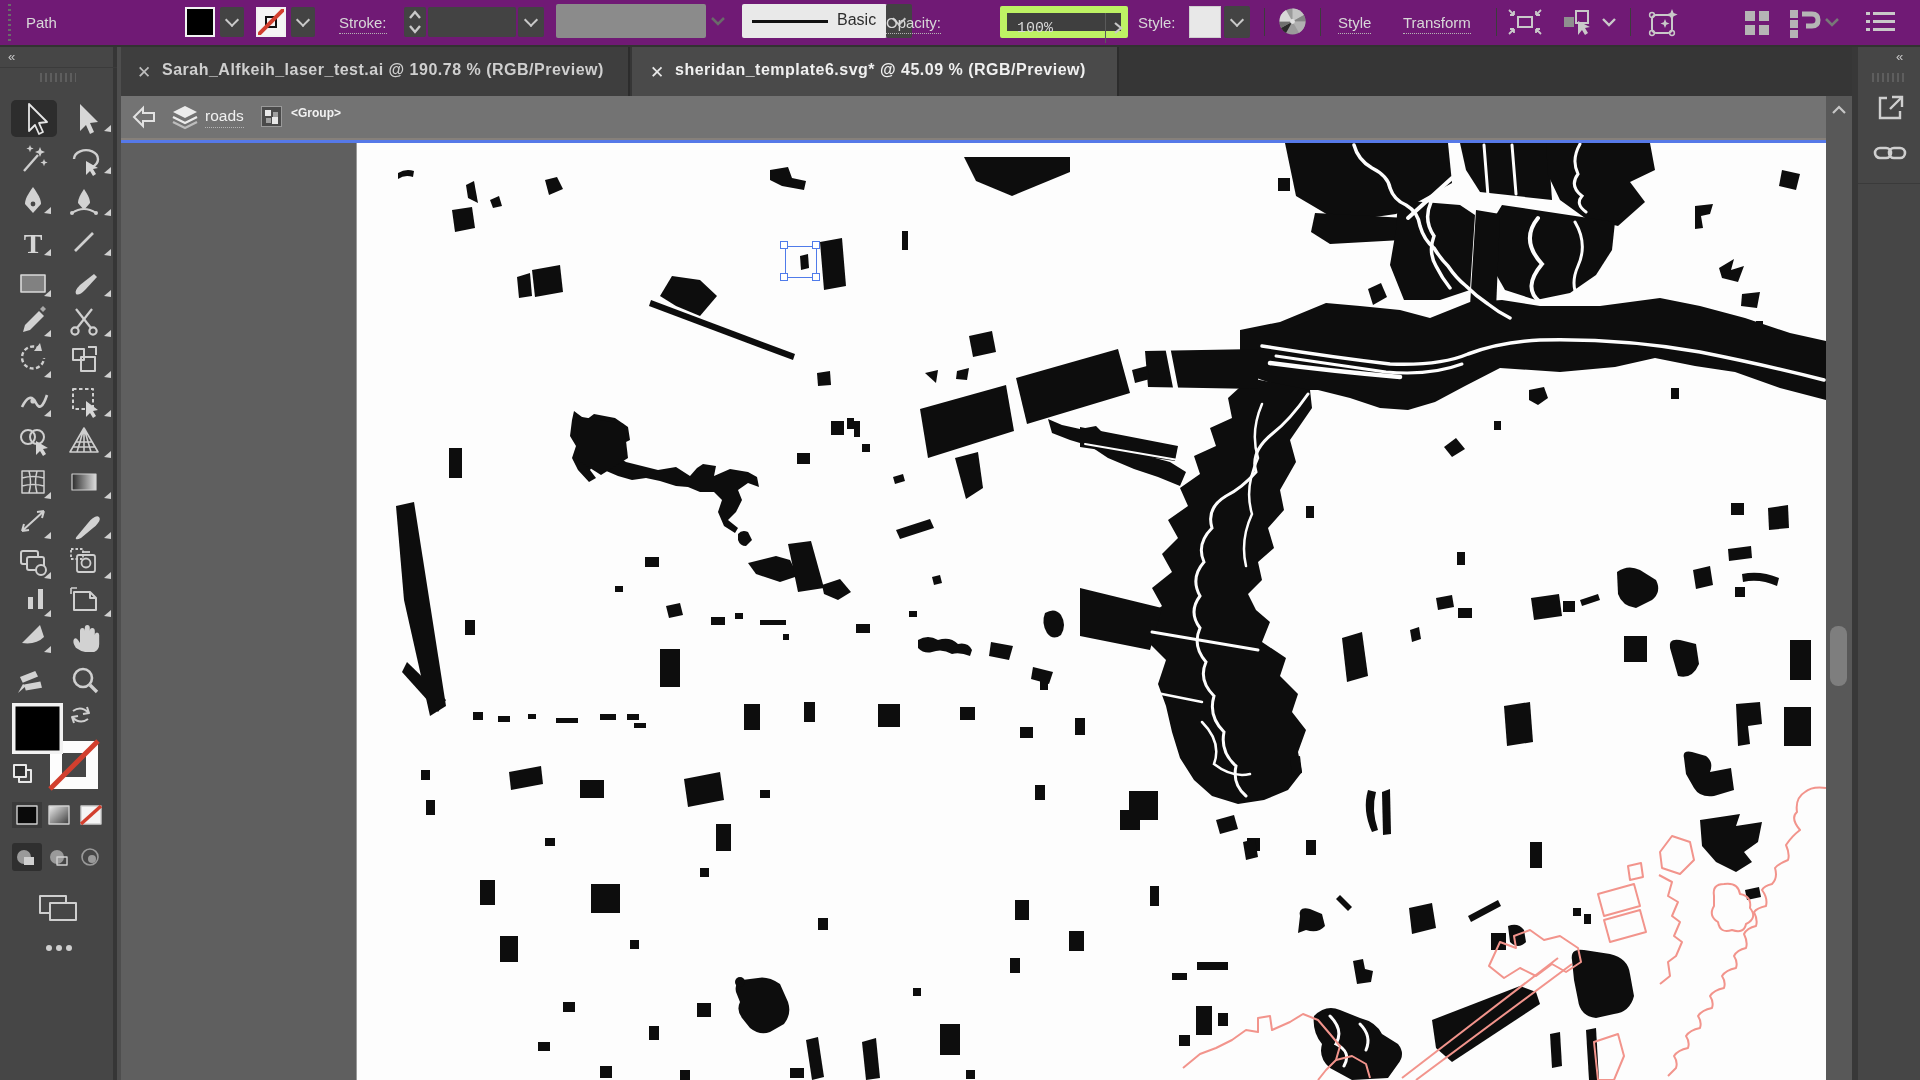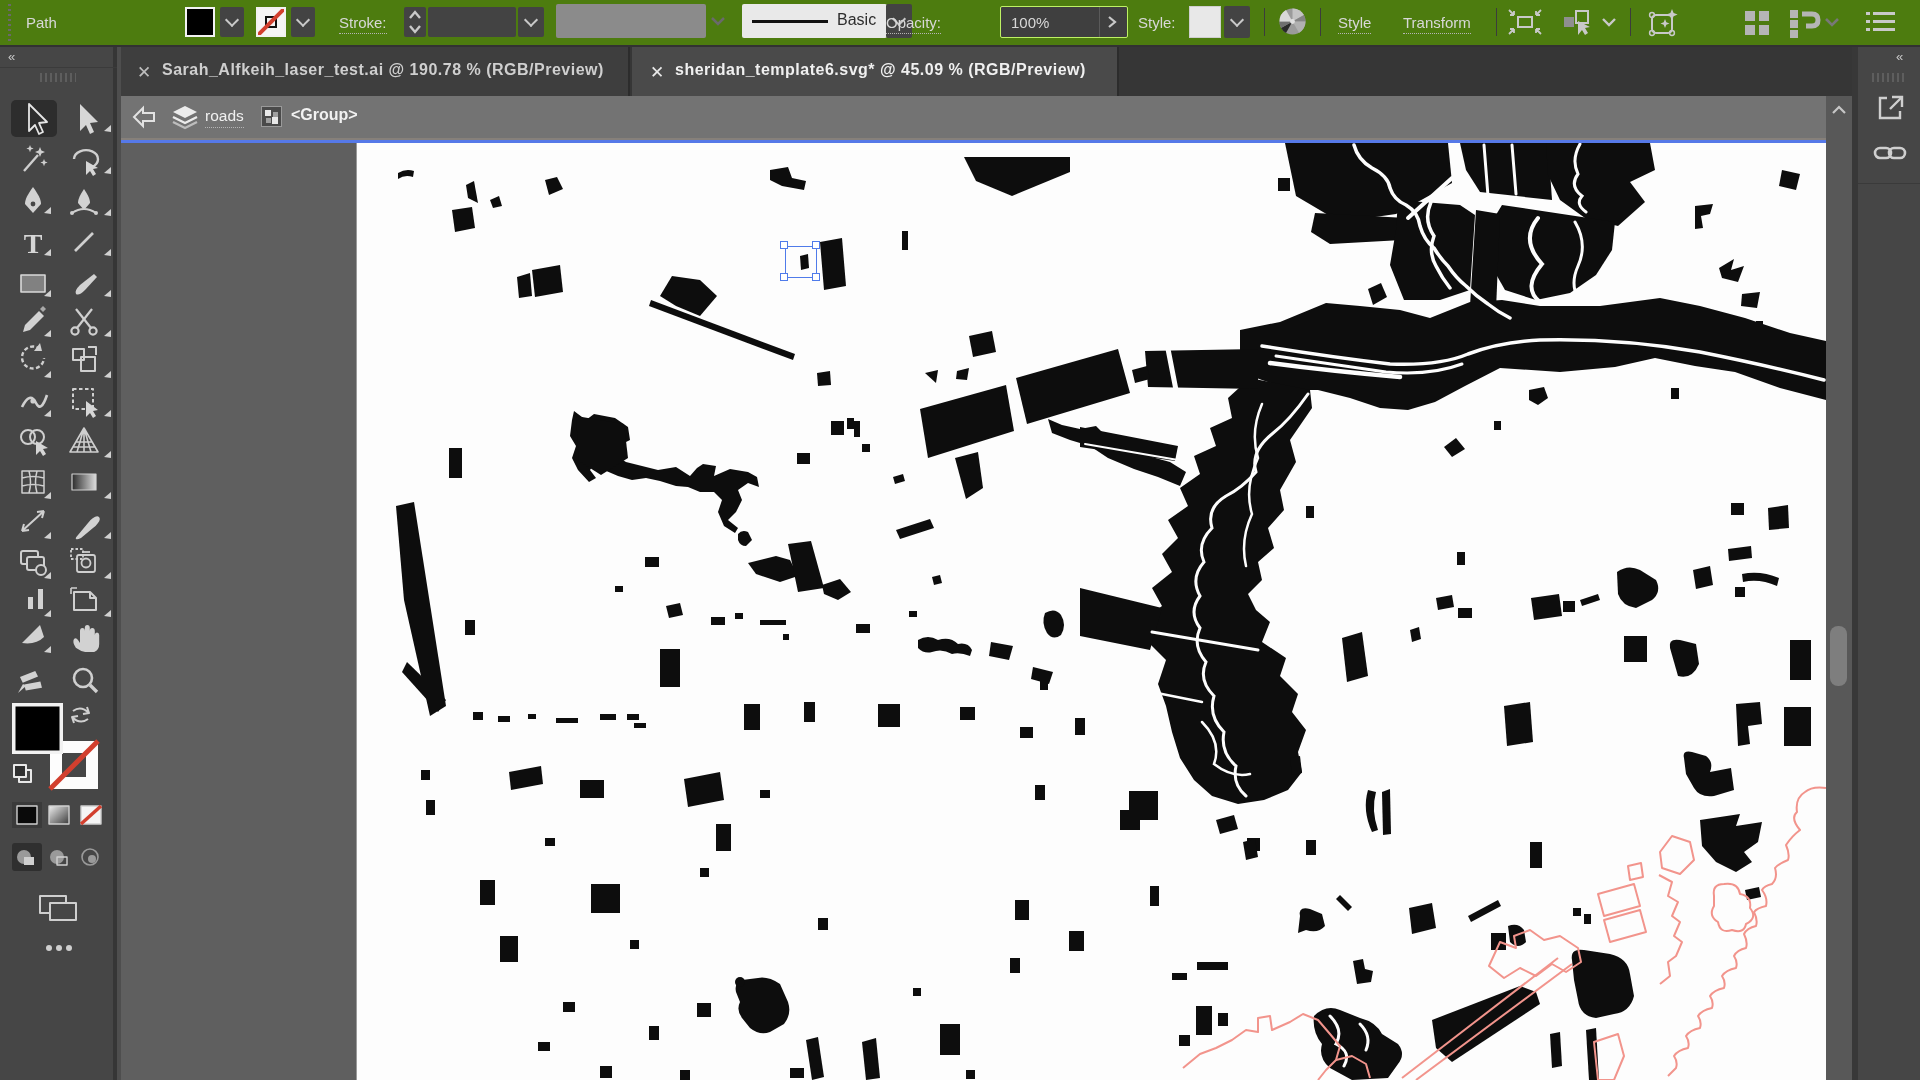--- a/index.html
+++ b/index.html
@@ -1,19 +1,19 @@
 <!DOCTYPE html>
 <html><head>
 <meta charset="utf-8">
 <style>
   * { margin:0; padding:0; box-sizing:border-box; }
   html,body { width:1920px; height:1080px; overflow:hidden; background:#4e4e4e;
     font-family:"Liberation Sans", sans-serif; }
   .abs { position:absolute; }
-  #topbar { position:absolute; left:0; top:0; width:1920px; height:47px; background:#4d7c0f; border-bottom:2px solid #323232; }
+  #topbar { position:absolute; left:0; top:0; width:1920px; height:47px; background:#701a75; border-bottom:2px solid #323232; }
   .tblabel { position:absolute; top:14px; color:#d8d8d8; font-size:15px; }
   .dotul { border-bottom:1px dotted #b5b5b5; padding-bottom:2px; }
   .well { position:absolute; background:#434343; border-radius:2px; }
   .chevbtn { position:absolute; background:#434343; border-radius:2px; }
   .chev::after { content:""; position:absolute; left:50%; top:50%; width:8px; height:8px;
      border-right:2.5px solid #c9c9c9; border-bottom:2.5px solid #c9c9c9;
      transform:translate(-50%,-70%) rotate(45deg); }
   #toolbar { position:absolute; left:0; top:47px; width:117px; height:1033px; background:#464646; border-right:4px solid #363636; }
   #tabstrip { position:absolute; left:121px; top:47px; width:1731px; height:49px; background:#363636; }
   .tab { position:absolute; top:0; height:49px; }
@@ -62,21 +62,21 @@
         <path d="M2,2 L8,8 L14,2" fill="none" stroke="#6a6a6a" stroke-width="2.5"></path>
       </svg>
   </div>
 
   <div class="abs" style="left:742px;top:4px;width:145px;height:34px;background:#e9e9e9;border-radius:2px;">
     <div class="abs" style="left:10px;top:16px;width:76px;height:3px;background:#111;"></div>
     <span class="abs" style="left:95px;top:7px;color:#2d2d2d;font-size:16px;">Basic</span>
   </div>
   <div class="chevbtn chev" style="left:886px;top:4px;width:26px;height:34px;"></div>
   <span class="tblabel dotul" style="left:886px;text-align:center;">Opacity:</span>
-  <div class="well" style="left:1000px;top:6px;width:128px;height:32px;border:1px solid #bef264;background:#3f3f3f;">
+  <div class="well" style="left:1000px;top:6px;width:128px;height:32px;border:7px solid #bef264;background:#3f3f3f;font-family:Liberation Mono, monospace;">
     <span class="abs" style="left:10px;top:7px;color:#d8d8d8;font-size:15px;">100%</span>
     <div class="abs" style="left:98px;top:0;width:1px;height:30px;background:#5a5a5a;"></div>
     <svg class="abs" style="left:104px;top:8px;" width="14" height="14">
         <path d="M4,2 L10,7 L4,12" fill="none" stroke="#c9c9c9" stroke-width="2.2"></path>
       </svg>
   </div>
   <span class="tblabel" style="left:1138px;text-align:right;">Style:</span>
   <div class="abs" style="left:1189px;top:6px;width:32px;height:32px;background:#e8e8e8;border:1px solid #cfcfcf;"></div>
   <div class="chevbtn chev" style="left:1224px;top:6px;width:26px;height:32px;"></div>
   <div class="abs" style="left:1264px;top:8px;width:1px;height:28px;background:#3c3c3c;"></div>
@@ -170,21 +170,21 @@
     <path d="M2,13 L14,19 L26,13" fill="none" stroke="#ececec" stroke-width="2.4"></path>
     <path d="M2,18 L14,24 L26,18" fill="none" stroke="#bdbdbd" stroke-width="2.4"></path>
   </svg>
   <span class="abs dotul" style="left:84px;top:11px;color:#f0f0f0;font-size:15.5px;">roads</span>
   <div class="abs" style="left:140px;top:10px;width:21px;height:21px;background:#4a4a4a;border:1px solid #9a9a9a;">
     <div class="abs" style="left:3px;top:3px;width:6px;height:6px;background:#e8e8e8;"></div>
     <div class="abs" style="left:11px;top:5px;width:5px;height:5px;background:#9f9f9f;"></div>
     <div class="abs" style="left:4px;top:11px;width:5px;height:5px;background:#9f9f9f;"></div>
     <div class="abs" style="left:10px;top:10px;width:6px;height:7px;background:#e8e8e8;"></div>
   </div>
-  <span class="abs" style="left:170px;top:10px;color:#f2f2f2;font-size:16px;font-weight:700;">&lt;Group&gt;</span>
+  <span class="abs" style="left:170px;top:10px;color:#f2f2f2;font-size:12px;font-weight:700;">&lt;Group&gt;</span>
 </div>
 
 <div id="grayline"></div>
 <div id="blueline"></div>
 
 <div id="canvas">
   <svg width="1705" height="937" viewBox="121 143 1705 937">
     <rect x="121" y="143" width="1705" height="937" fill="#5f5f5f"></rect>
     <rect x="356" y="143" width="1470" height="937" fill="#fdfdfd"></rect>
     <line x1="356.5" y1="143" x2="356.5" y2="1080" stroke="#9a9a9a" stroke-width="1"></line>

